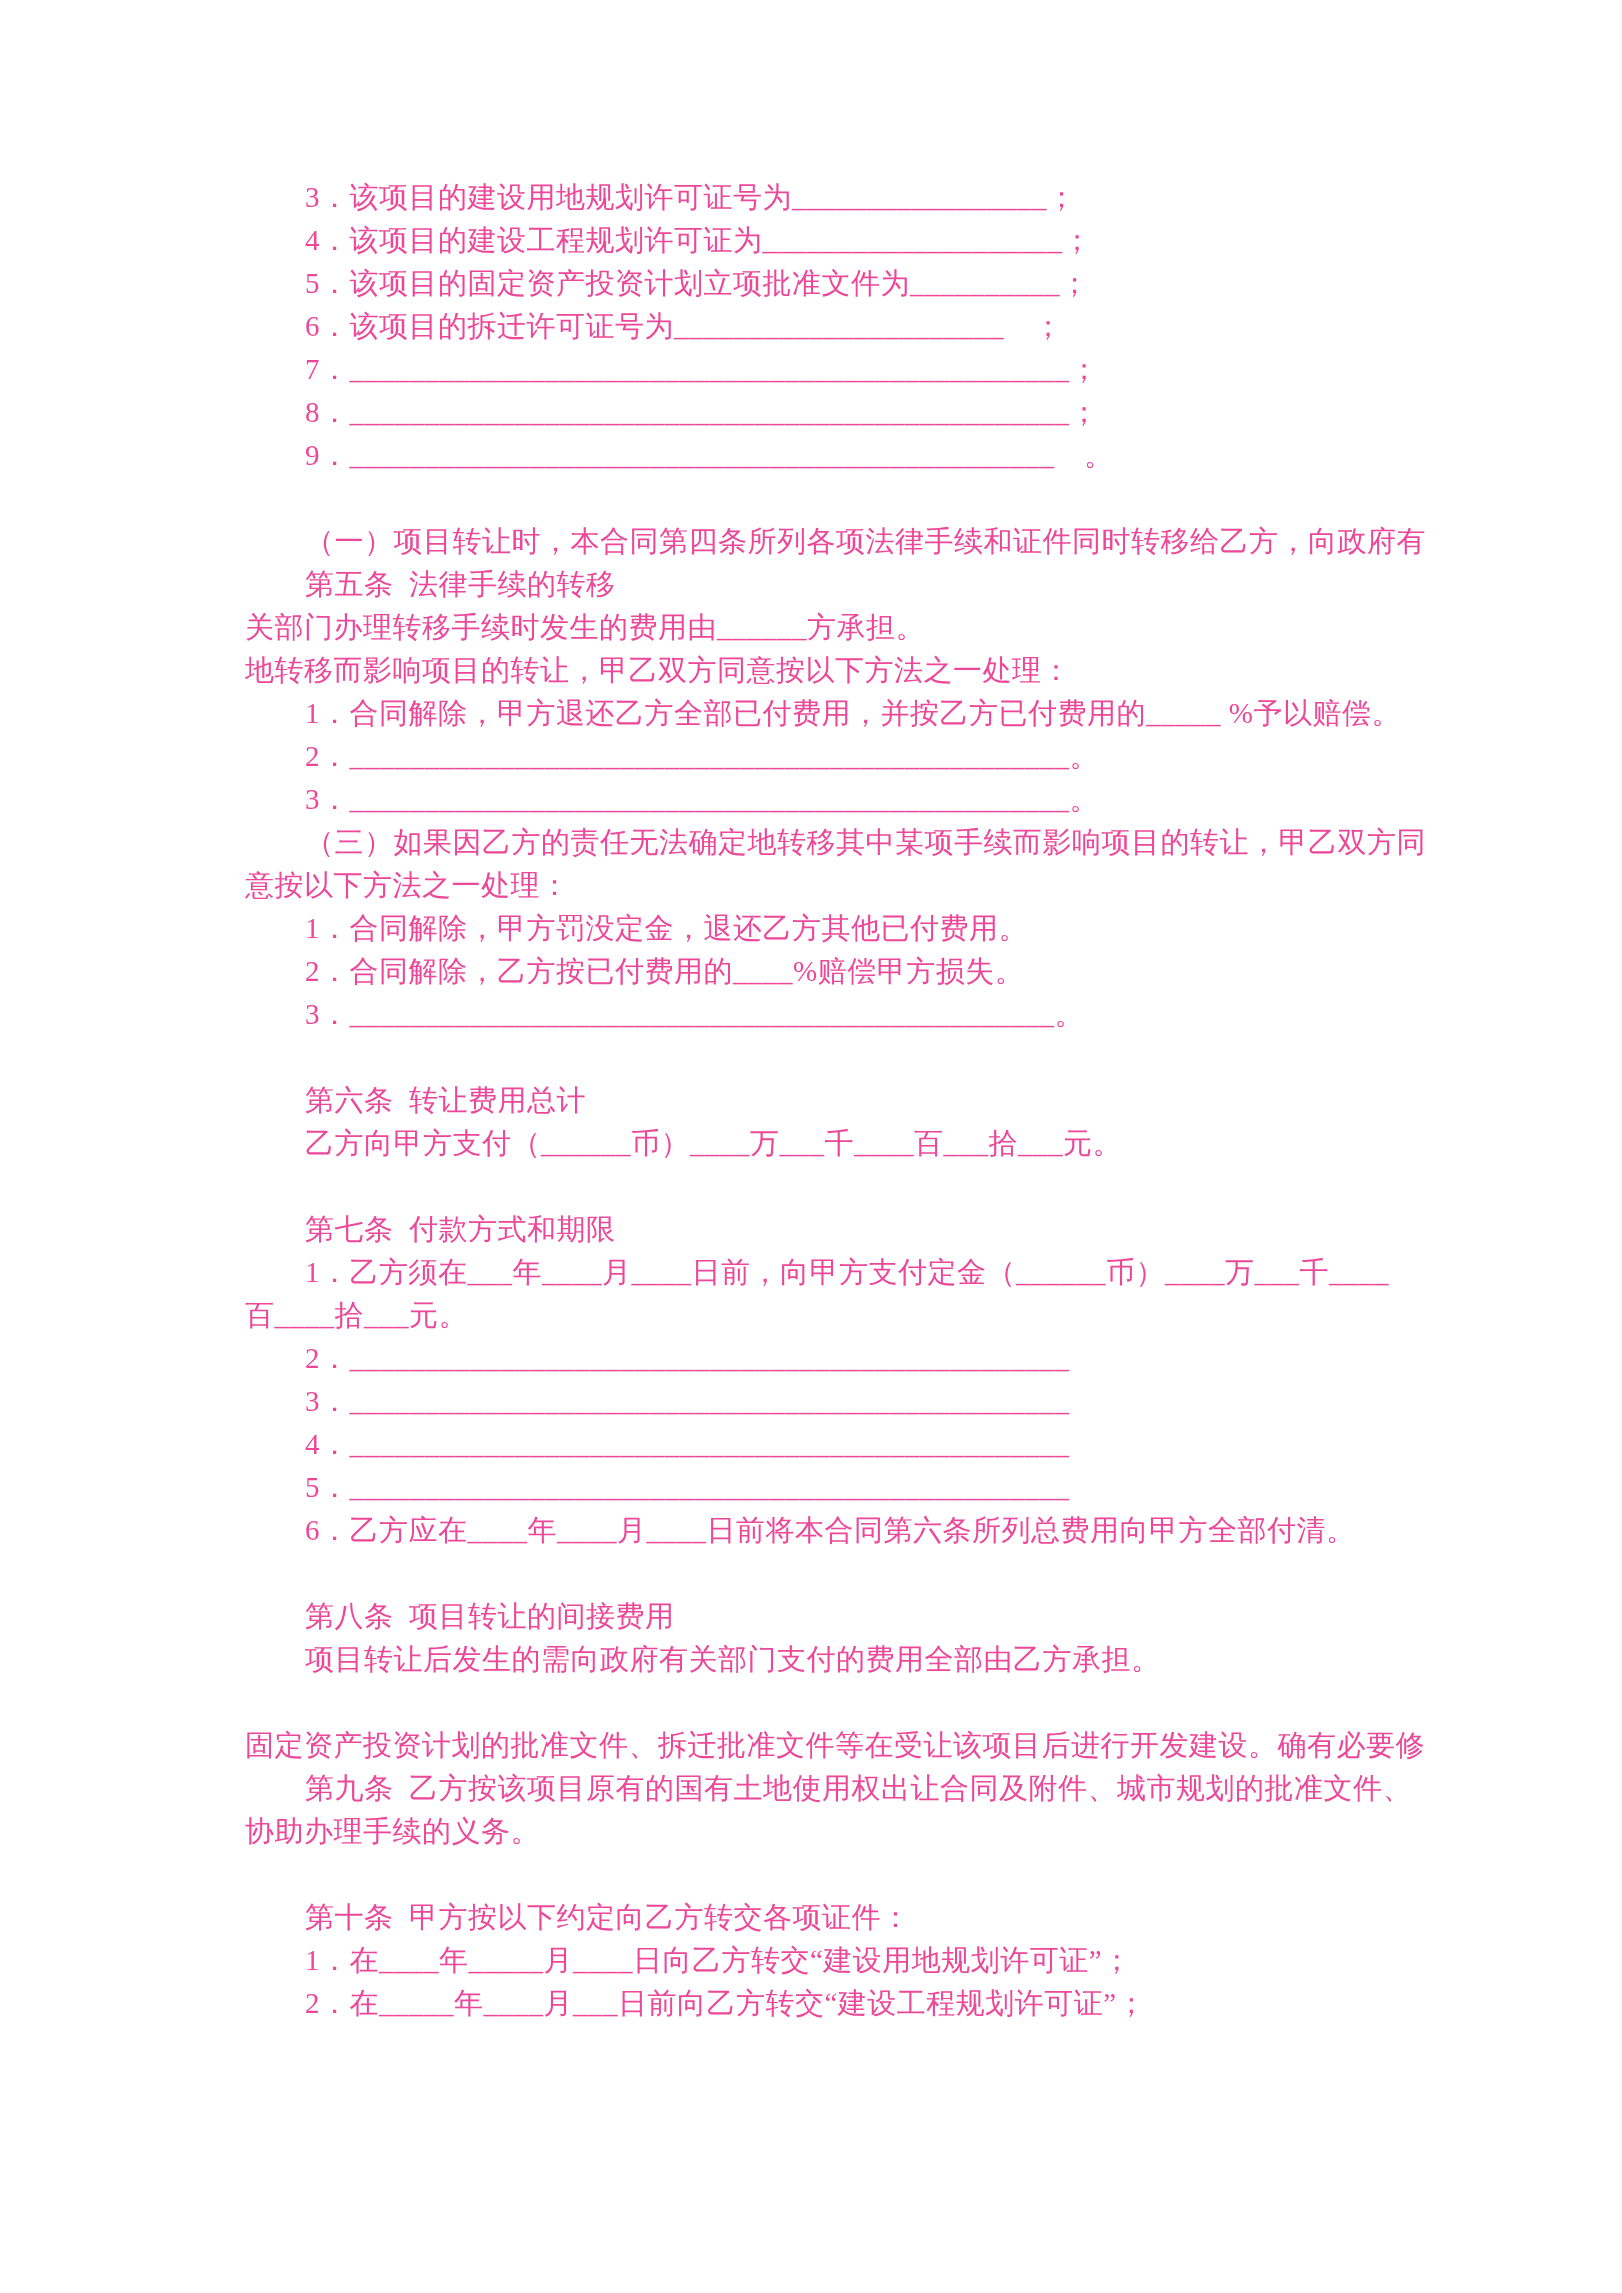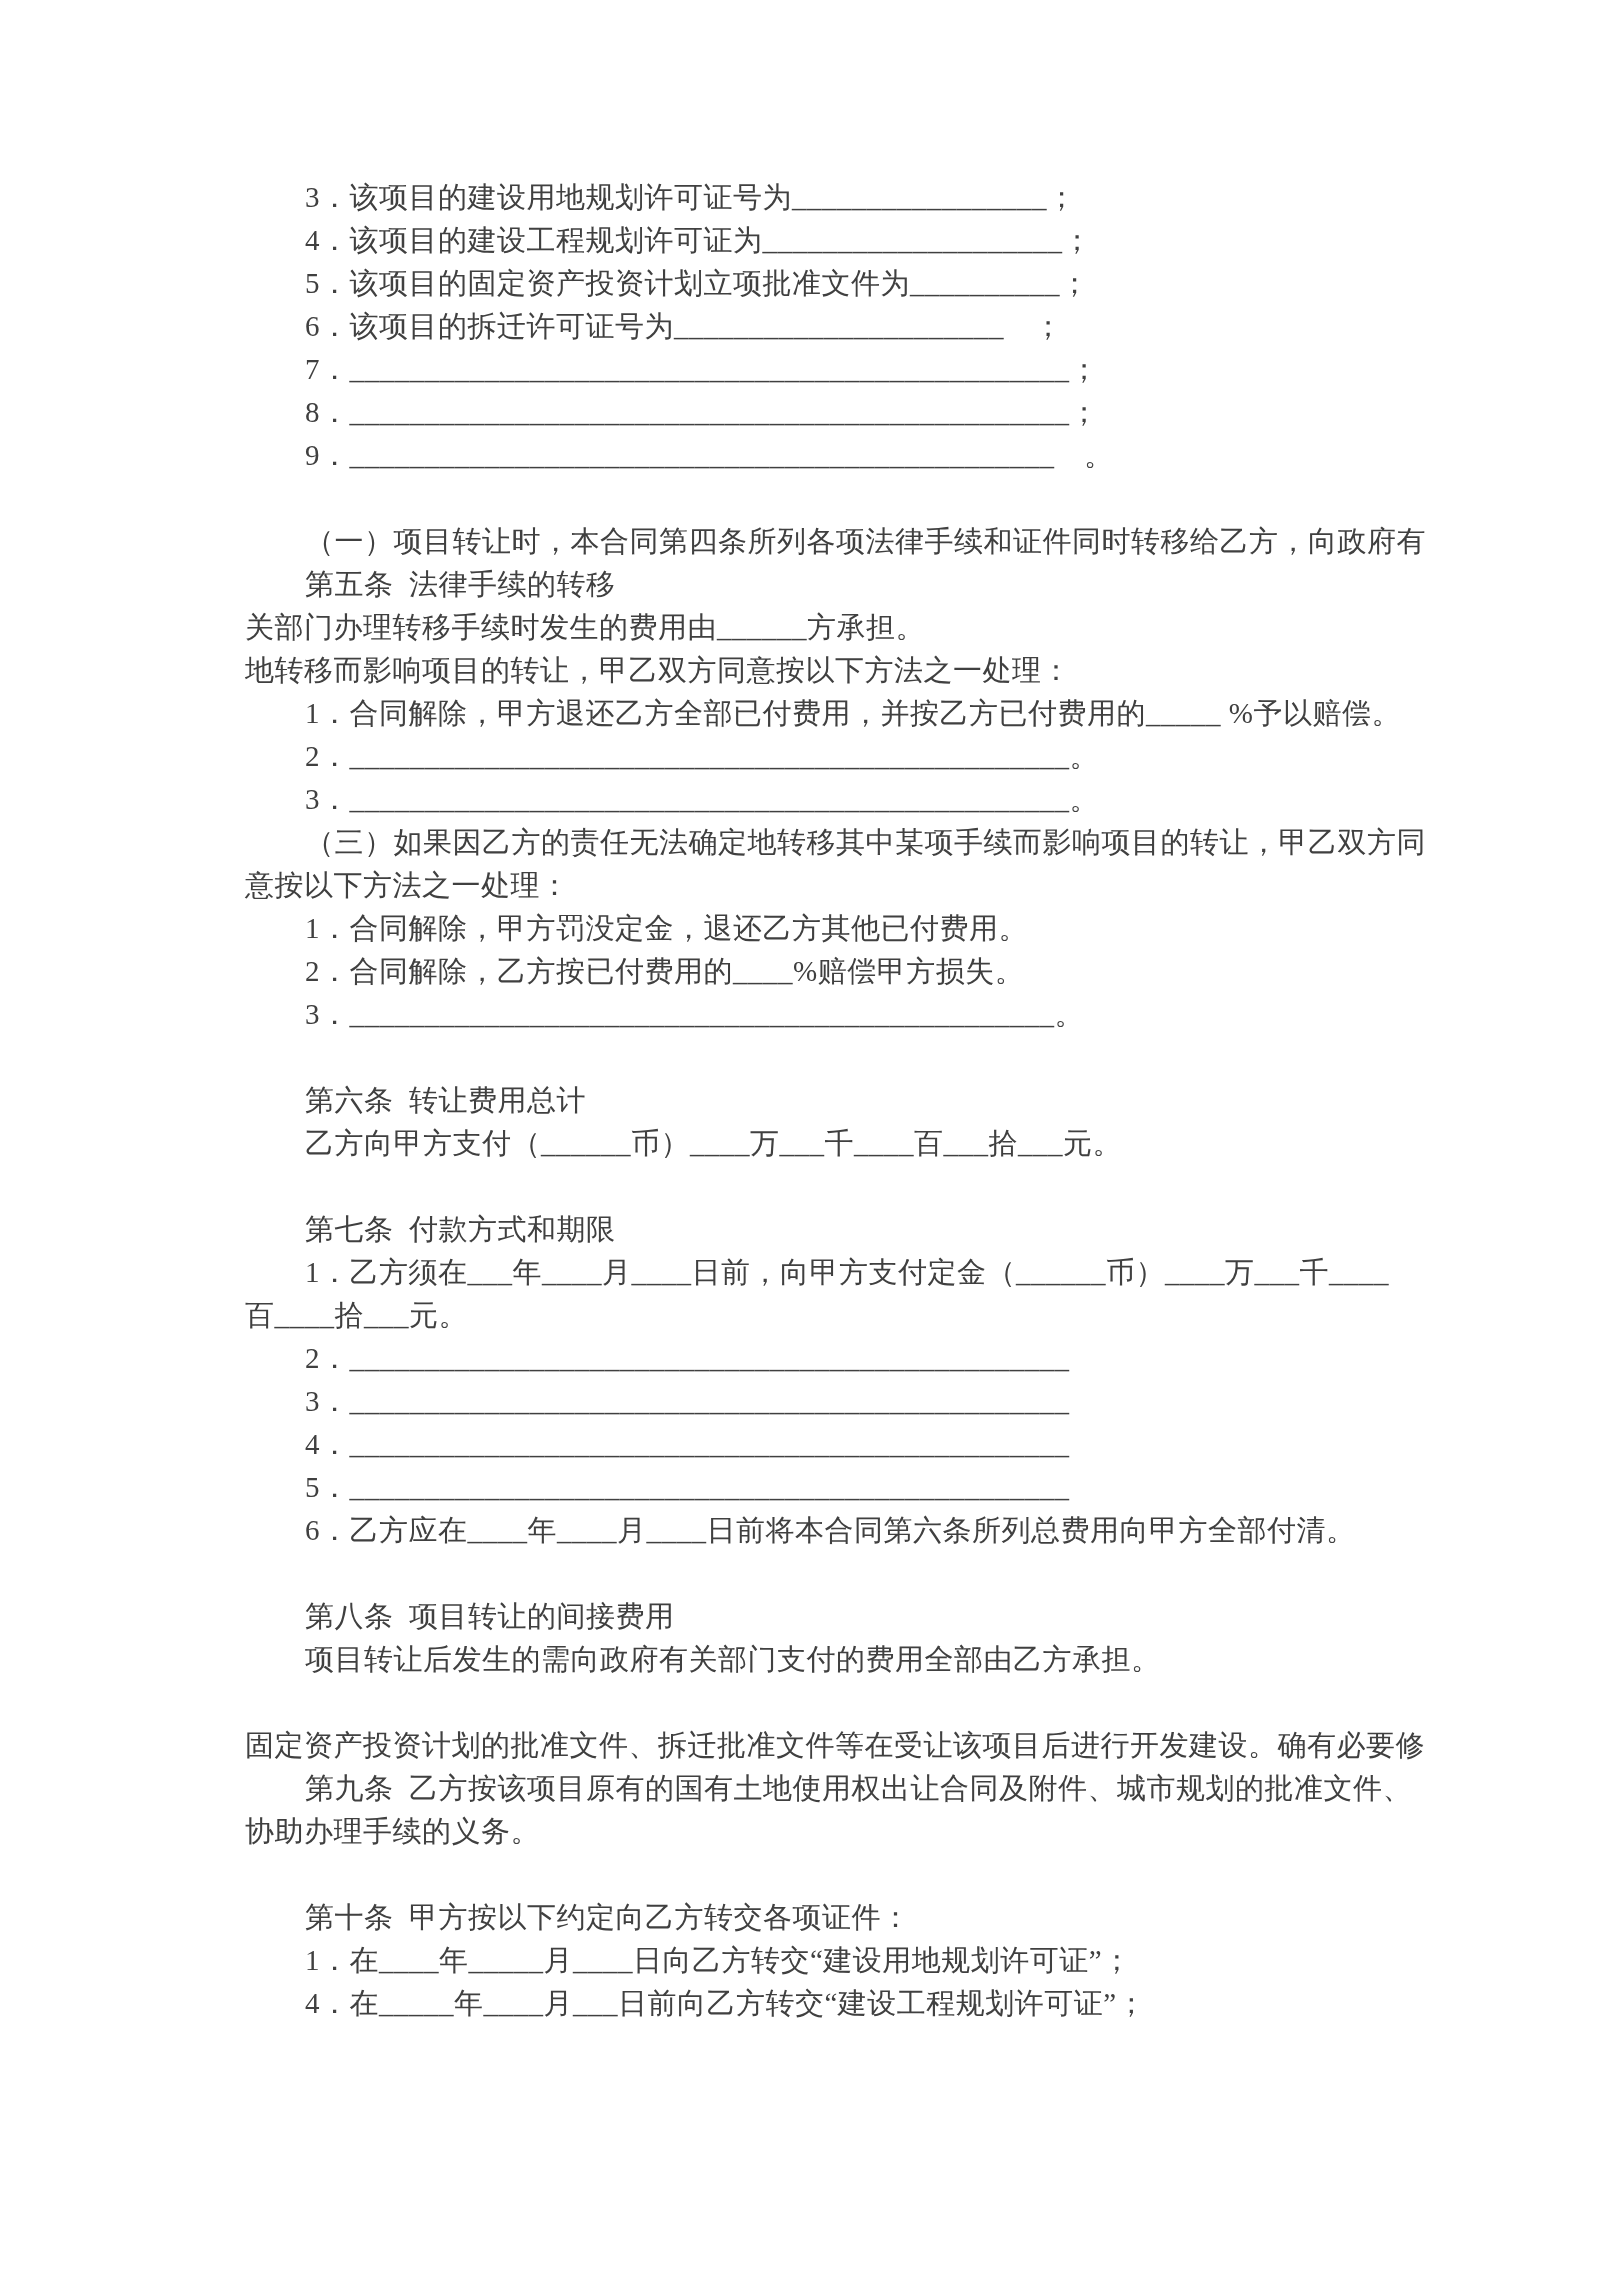--- a/index.html
+++ b/index.html
@@ -28,21 +28,21 @@
   .line.indent {
     padding-left: 60px;
   }
   .line.blank {
     height: 43px;
   }
 </style>
 </head>
 <body>
 
-<div class="page" style="background: rgb(255, 255, 255); color: #404040;">
+<div class="page" style="background: rgb(255, 255, 255); color: #ec4899;">
     <div class="line indent">3．该项目的建设用地规划许可证号为_________________；</div>
     <div class="line indent">4．该项目的建设工程规划许可证为____________________；</div>
     <div class="line indent">5．该项目的固定资产投资计划立项批准文件为__________；</div>
     <div class="line indent">6．该项目的拆迁许可证号为______________________　；</div>
     <div class="line indent">7．________________________________________________；</div>
     <div class="line indent">8．________________________________________________；</div>
     <div class="line indent">9．_______________________________________________　。</div>
     <div class="line blank"></div>
     <div class="line indent">（一）项目转让时，本合同第四条所列各项法律手续和证件同时转移给乙方，向政府有</div>
     <div class="line indent">第五条  法律手续的转移</div>
@@ -71,15 +71,15 @@
     <div class="line blank"></div>
     <div class="line indent">第八条  项目转让的间接费用</div>
     <div class="line indent">项目转让后发生的需向政府有关部门支付的费用全部由乙方承担。</div>
     <div class="line blank"></div>
     <div class="line">固定资产投资计划的批准文件、拆迁批准文件等在受让该项目后进行开发建设。确有必要修</div>
     <div class="line indent">第九条  乙方按该项目原有的国有土地使用权出让合同及附件、城市规划的批准文件、</div>
     <div class="line">协助办理手续的义务。</div>
     <div class="line blank"></div>
     <div class="line indent">第十条  甲方按以下约定向乙方转交各项证件：</div>
     <div class="line indent">1．在____年_____月____日向乙方转交“建设用地规划许可证”；</div>
-    <div class="line indent">4．在_____年____月___日前向乙方转交“建设工程规划许可证”；</div>
+    <div class="line indent">2．在_____年____月___日前向乙方转交“建设工程规划许可证”；</div>
   </div>
 
 
 </body></html>

